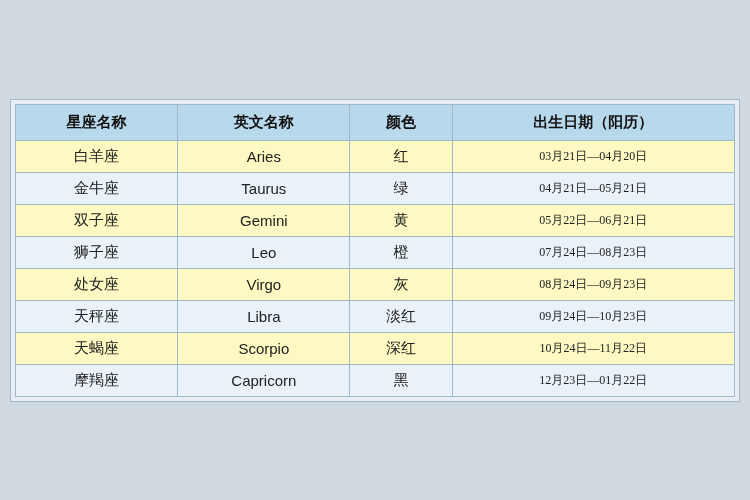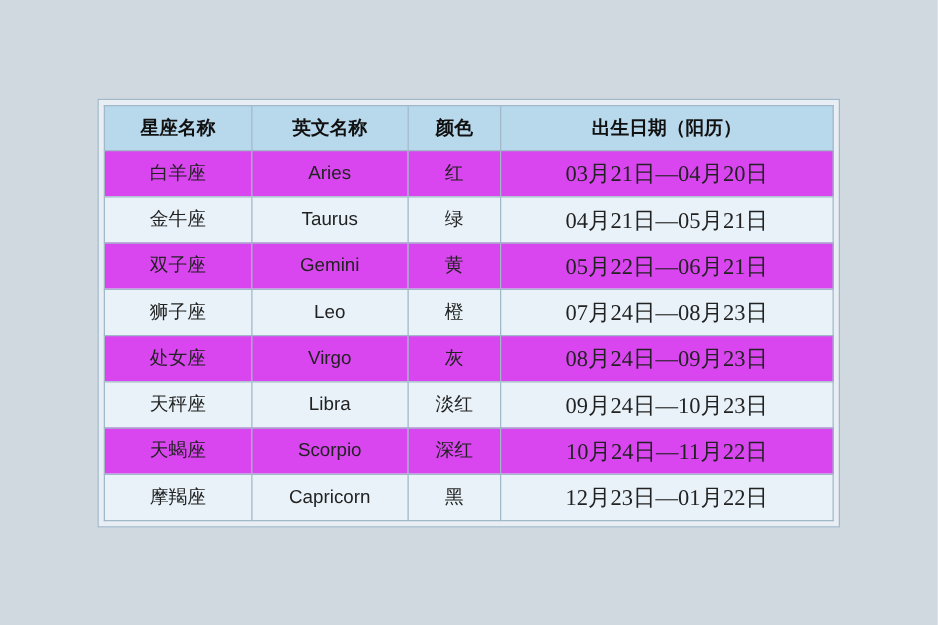--- a/index.html
+++ b/index.html
@@ -19,55 +19,55 @@
     }
 
     .table-container {
       background-color: #e8eef4;
       border: 1px solid #a0b8c8;
       padding: 4px;
     }
 
     table {
       border-collapse: collapse;
-      width: 584px;
+      width: 720px;
     }
 
     th, td {
       border: 1px solid #a0b8c8;
       text-align: center;
       padding: 6px 10px;
       font-size: 15px;
       color: #222;
     }
 
     thead tr th {
       background-color: #b8d8ec;
       font-weight: bold;
       font-size: 15px;
       color: #111;
       padding: 8px 10px;
     }
 
     tbody tr td {
-      background-color: #d946ef;
+      background-color: #fef9c3;
     }
 
     tbody tr:nth-child(even) td {
       background-color: #e8f2f8;
     }
 
     .english-col {
       font-family: Liberation Sans, sans-serif;
       font-size: 15px;
       text-align: center;
     }
 
     .date-col {
-      font-size: 18px;
+      font-size: 12px;
       white-space: nowrap;
     }
   </style>
 </head>
 <body>
 
 <div class="table-container">
   <table>
     <thead>
       <tr>

